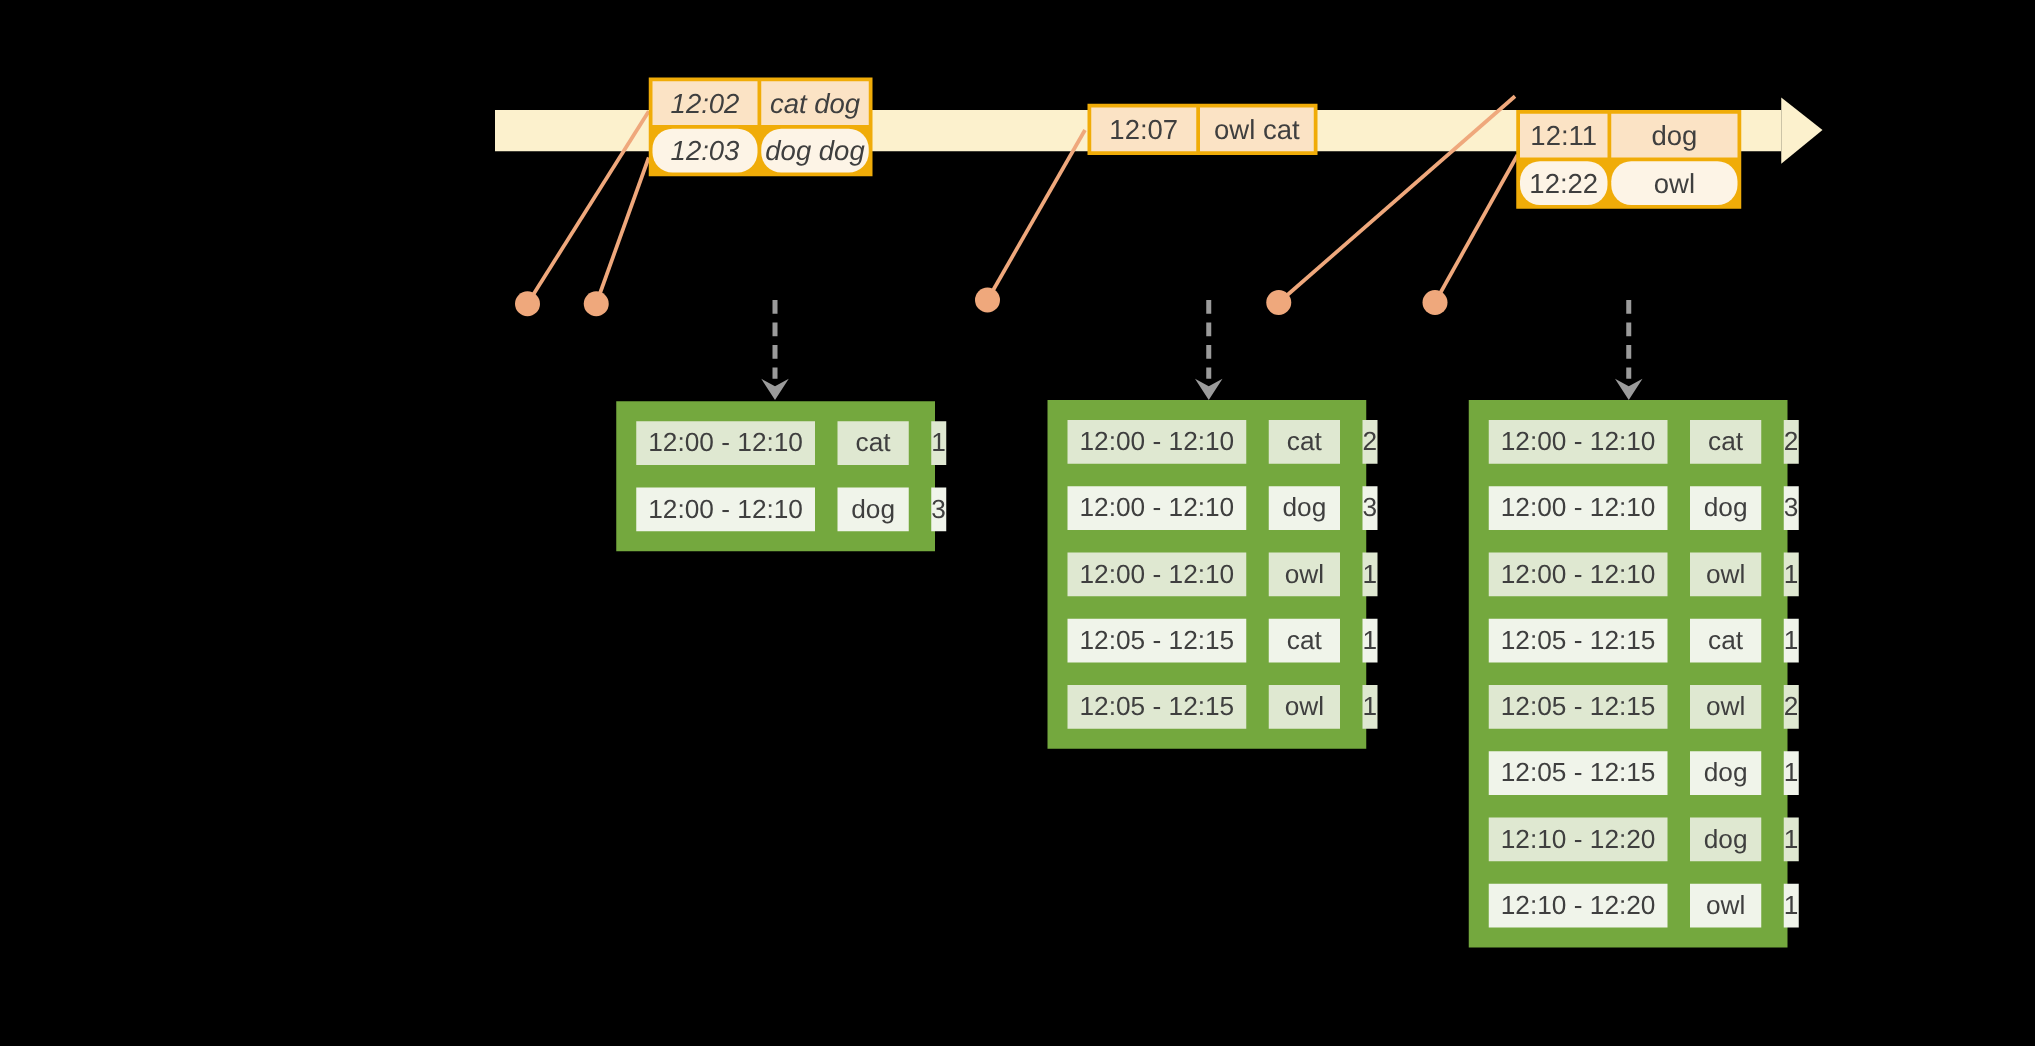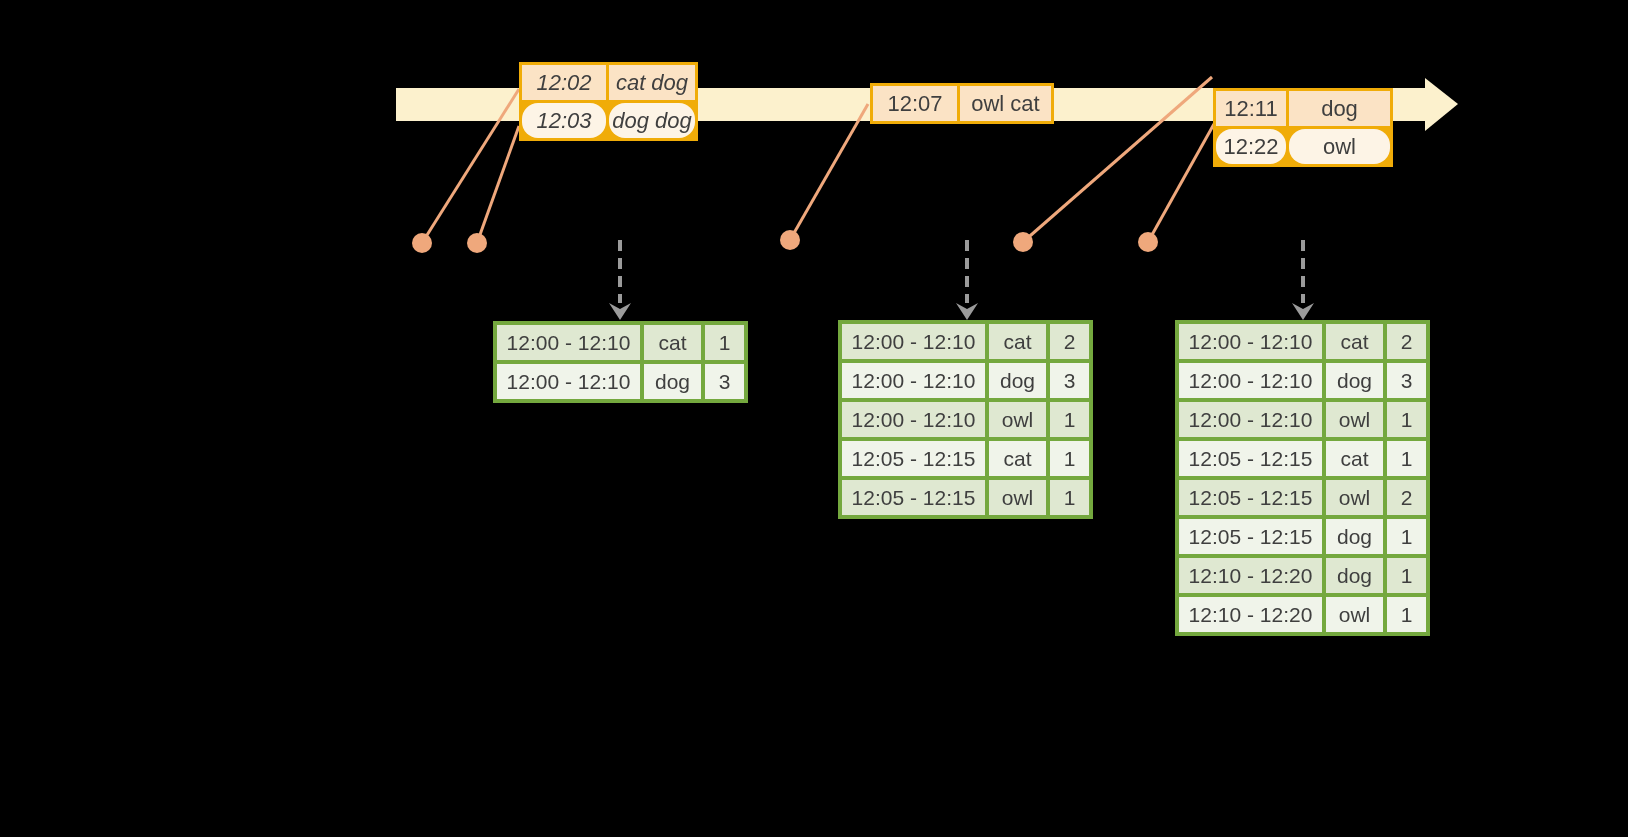--- a/index.html
+++ b/index.html
@@ -36,21 +36,21 @@
     height:35px;
     display:flex;align-items:center;justify-content:center;
     font-size:22px;color:var(--text);
   }
   .etable .cell.dark{background:var(--event-row-dark);}
   .etable .cell.light{background:var(--event-row-light);border-radius:16px;}
   .rtable{
     position:absolute;
     display:grid;
     grid-template-columns:143px 57px 1fr;
-    gap:4px;padding:4px;
+    gap:18px;padding:16px;
     background:var(--result-border);
     box-sizing:border-box;
   }
   .rtable .cell{
     height:35px;
     display:flex;align-items:center;justify-content:center;
     font-size:21px;color:var(--text);
   }
   .rtable .cell.dark{background:var(--result-row-dark);}
   .rtable .cell.light{background:var(--result-row-light);}

